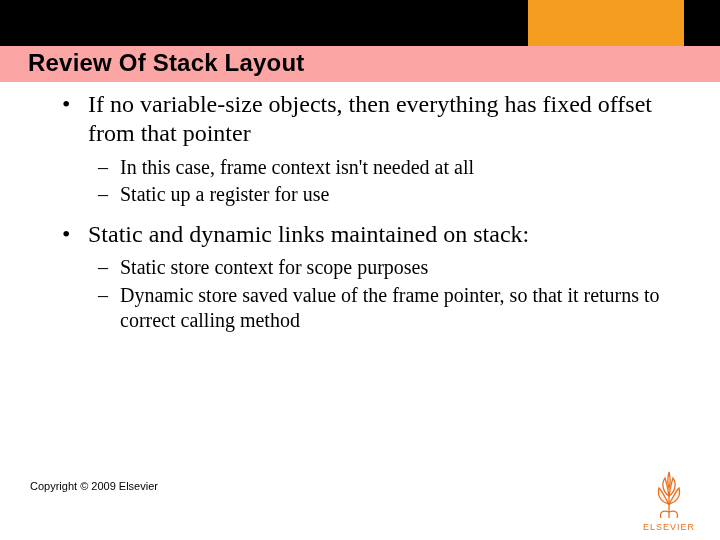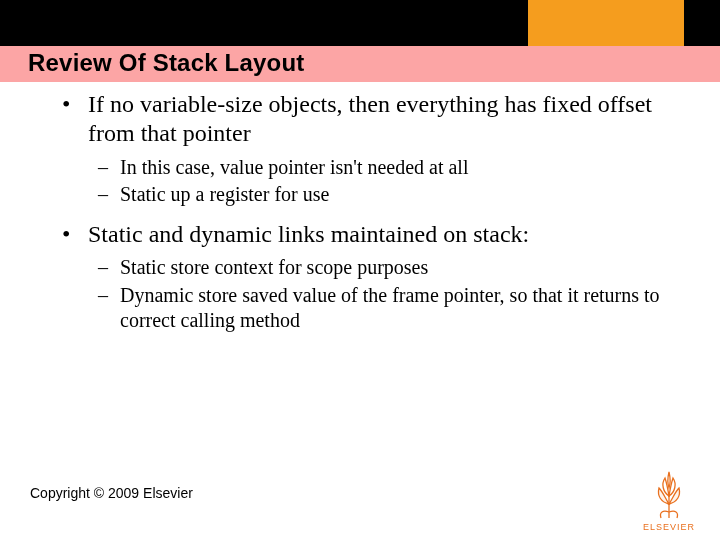--- a/index.html
+++ b/index.html
@@ -82,23 +82,23 @@
   .bullet-l2 .dash {
     width: 22px;
     flex: 0 0 22px;
   }
   .bullet-l2 .txt {
     flex: 1 1 auto;
   }
   .copyright {
     position: absolute;
     left: 30px;
-    bottom: 39px;
+    bottom: 48px;
     font-family: Arial, Helvetica, sans-serif;
-    font-size: 14px;
+    font-size: 11px;
     color: #000000;
   }
   .logo {
     position: absolute;
     right: 18px;
     bottom: 8px;
     width: 66px;
     text-align: center;
   }
   .logo svg { display: block; margin: 0 auto; }
@@ -122,21 +122,21 @@
 
 <div class="content">
 
   <div class="bullet-l1">
     <div class="dot">•</div>
     <div class="txt">If no variable-size objects, then everything has fixed offset from that pointer</div>
   </div>
   <div class="bullet-group-l2">
     <div class="bullet-l2">
       <div class="dash">–</div>
-      <div class="txt">In this case, value pointer isn't needed at all</div>
+      <div class="txt">In this case, frame context isn't needed at all</div>
     </div>
     <div class="bullet-l2">
       <div class="dash">–</div>
       <div class="txt">Static up a register for use</div>
     </div>
   </div>
 
   <div class="bullet-l1">
     <div class="dot">•</div>
     <div class="txt">Static and dynamic links maintained on stack:</div>

